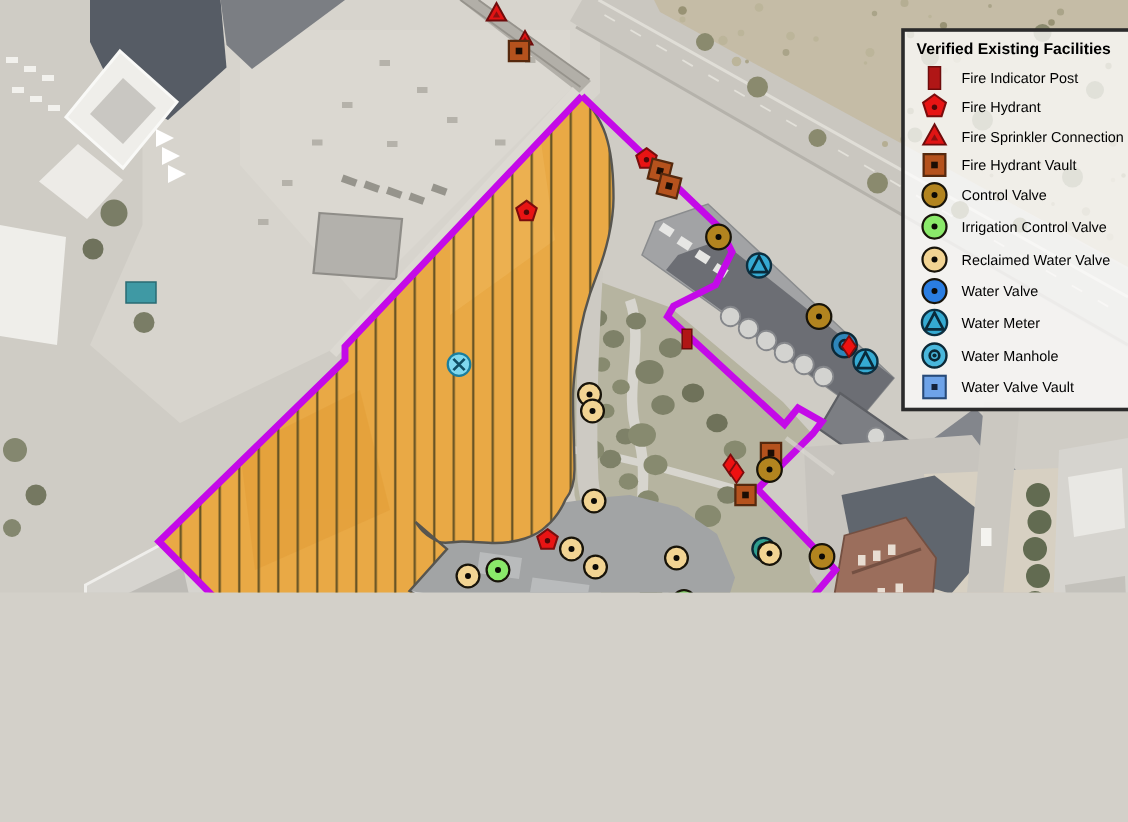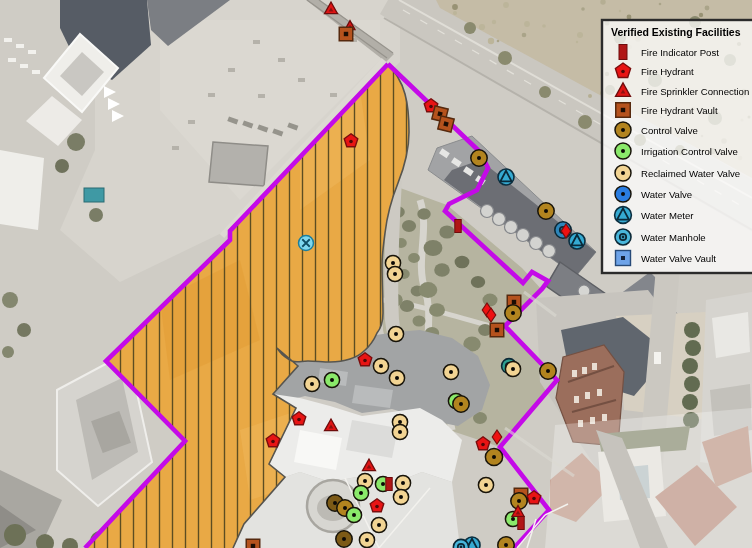--- a/index.html
+++ b/index.html
@@ -1,16 +1,16 @@
 <!DOCTYPE html>
 <html><head>
 <meta charset="utf-8">
 <style>
 html,body{margin:0;padding:0;background:#d3d0c9;}
-#map{position:relative;width:752px;height:548px;overflow:hidden;}
+#map{position:relative;width:752px;height:395px;overflow:hidden;}
 </style>
 </head>
 <body>
 <div id="map">
 <svg width="752" height="548" viewBox="0 0 752 548">
 <defs>
 <pattern id="hatch" width="13" height="8" patternUnits="userSpaceOnUse">
 <rect width="13" height="8" fill="none"></rect>
 <line x1="3.5" y1="0" x2="3.5" y2="8" stroke="#5d4d22" stroke-width="1.4"></line>
 </pattern>

